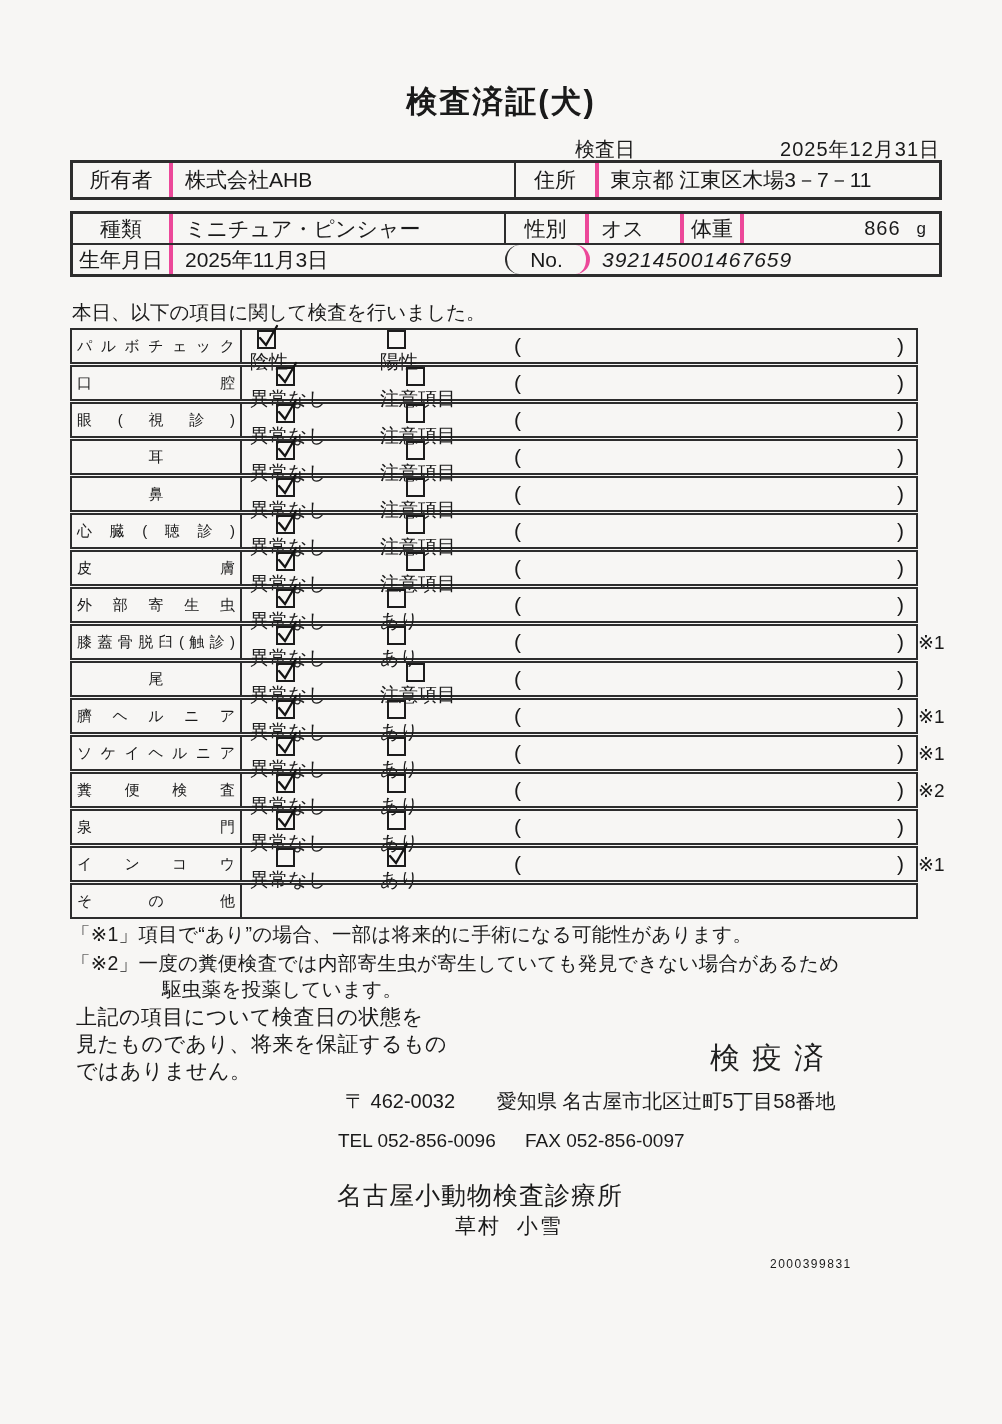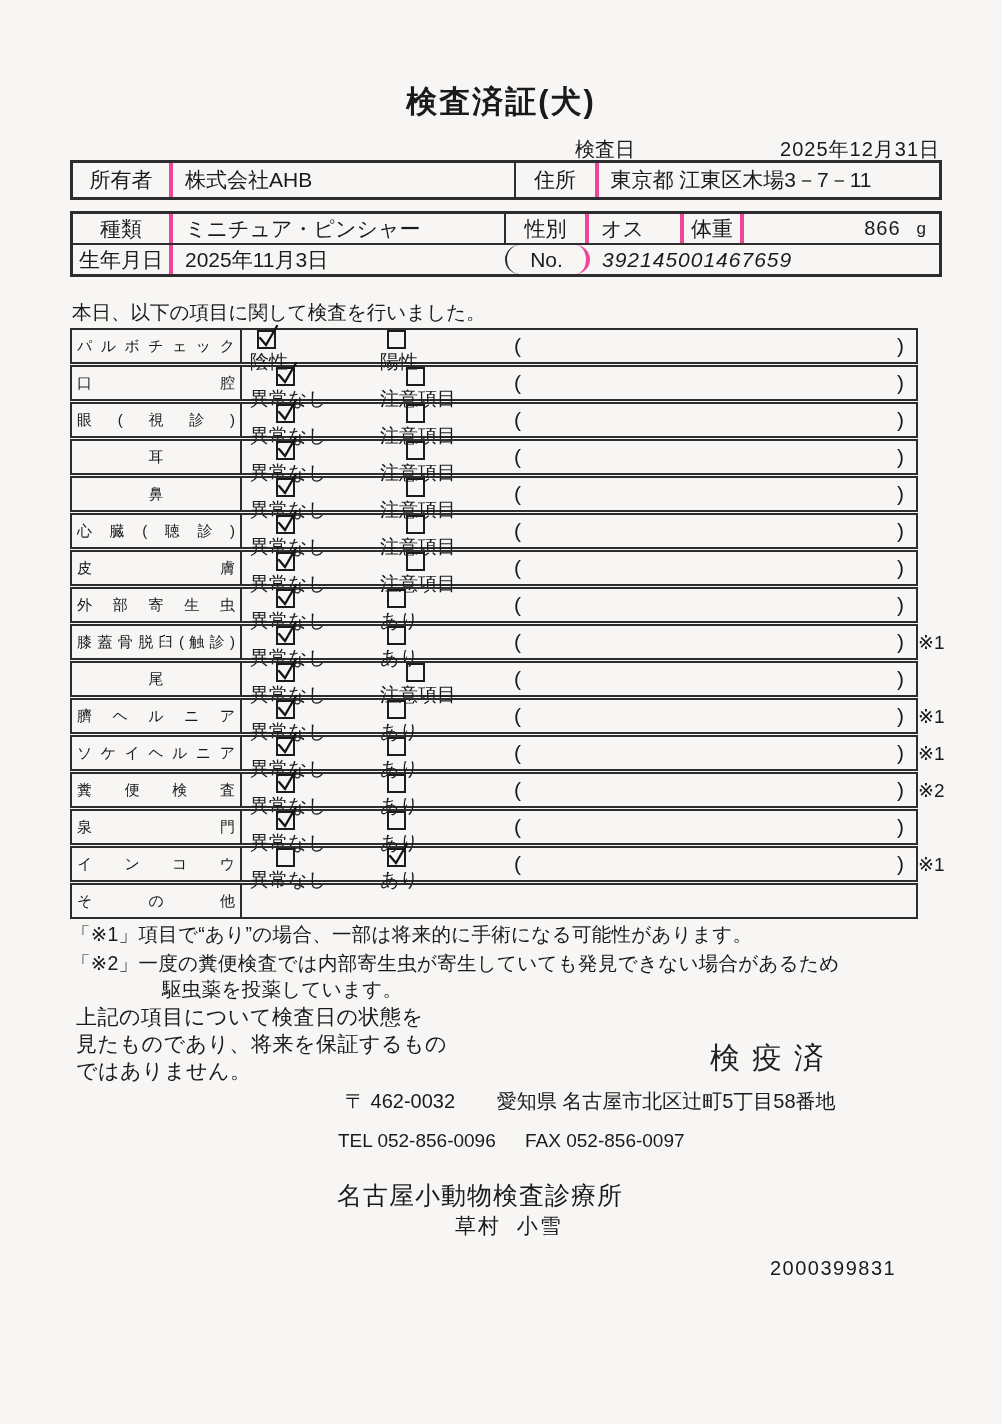--- a/index.html
+++ b/index.html
@@ -64,21 +64,21 @@
   .note { font-size:19.5px; letter-spacing:0.3px; }
   .n1 { top:921px; left:71px; } .n2 { top:950px; left:71px; } .n3 { top:976px; left:115px;margin-left:47px; }
   .disc { left:76px; top:1003px; font-size:21px; line-height:27px; letter-spacing:0.5px; }
   .stamp { left:710px; top:1038px; font-size:30px; letter-spacing:12px; color:#1f1f1f; }
   .addr { left:345px; top:1088px; font-size:20px; }
   .addr .street { margin-left:36px; }
   .telfax { left:338px; top:1130px; font-size:19px; }
   .telfax .fax { margin-left:24px; }
   .clinic { left:337px; top:1179px; font-size:25px; letter-spacing:1px; }
   .examiner { left:455px; top:1212px; font-size:21px; letter-spacing:2px; word-spacing:8px; }
-  .serial { left:770px; top:1257px; font-size:20px; letter-spacing:1.5px; }
+  .serial { left:770px; top:1257px; font-size:12px; letter-spacing:1.5px; }
 </style>
 </head>
 <body>
 
 <div class="page">
 
   <div class="abs hdr-title">検査済証(犬)</div>
 
   <div class="abs exam-label">検査日</div>
   <div class="abs exam-value">2025年12月31日</div>

